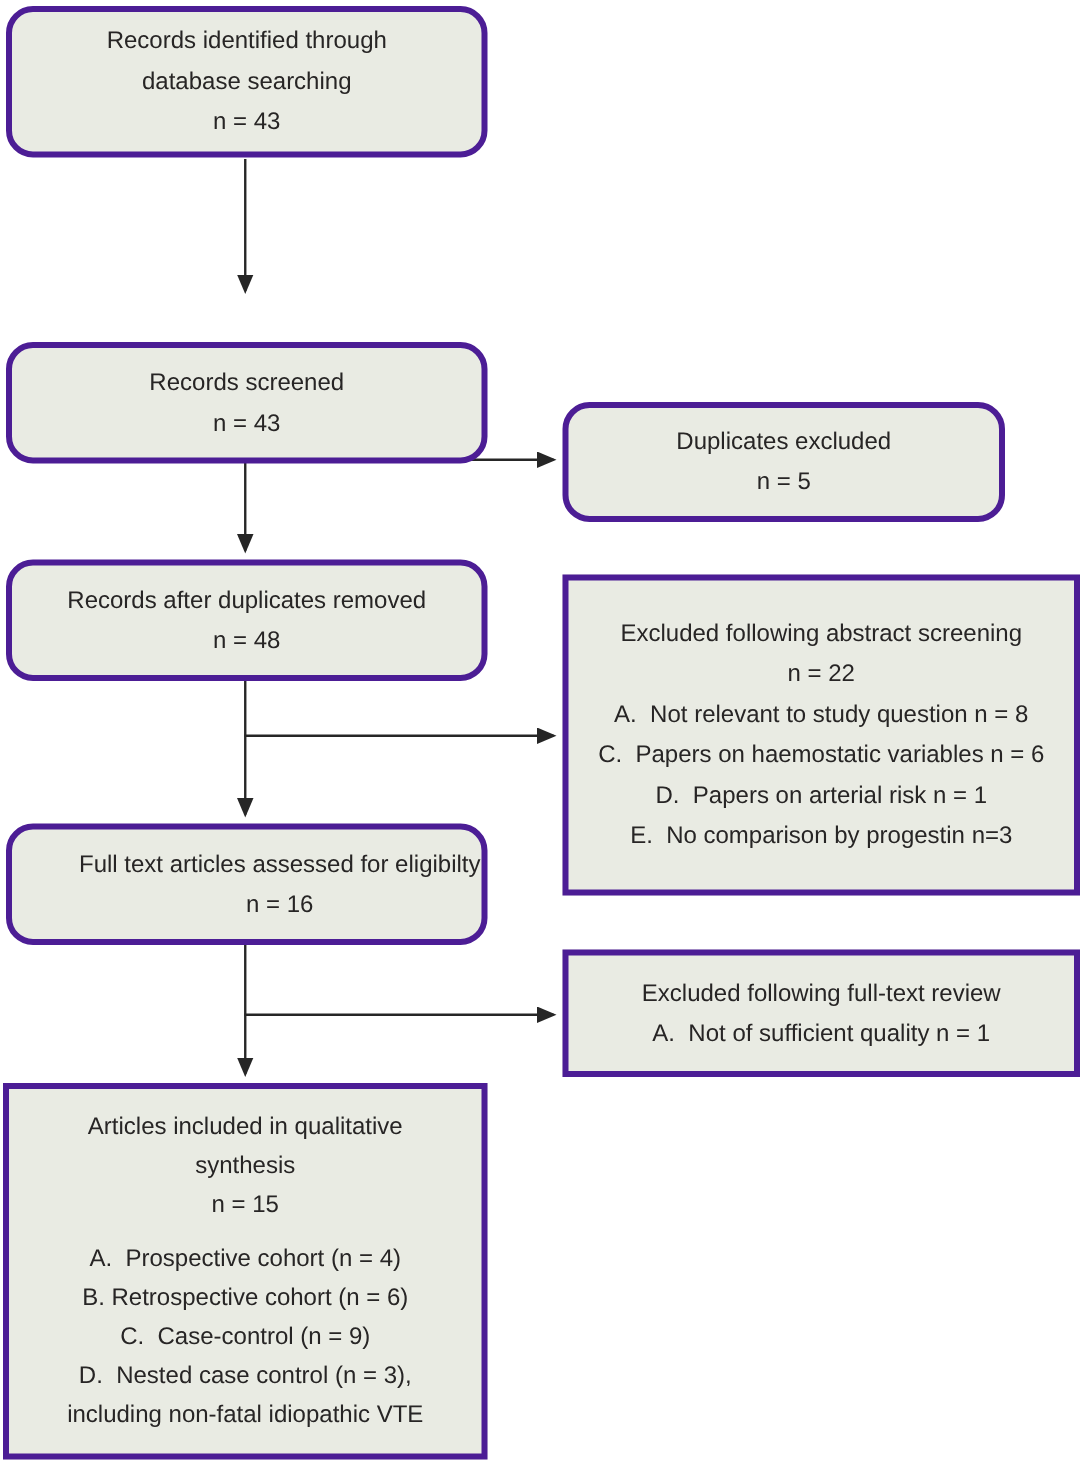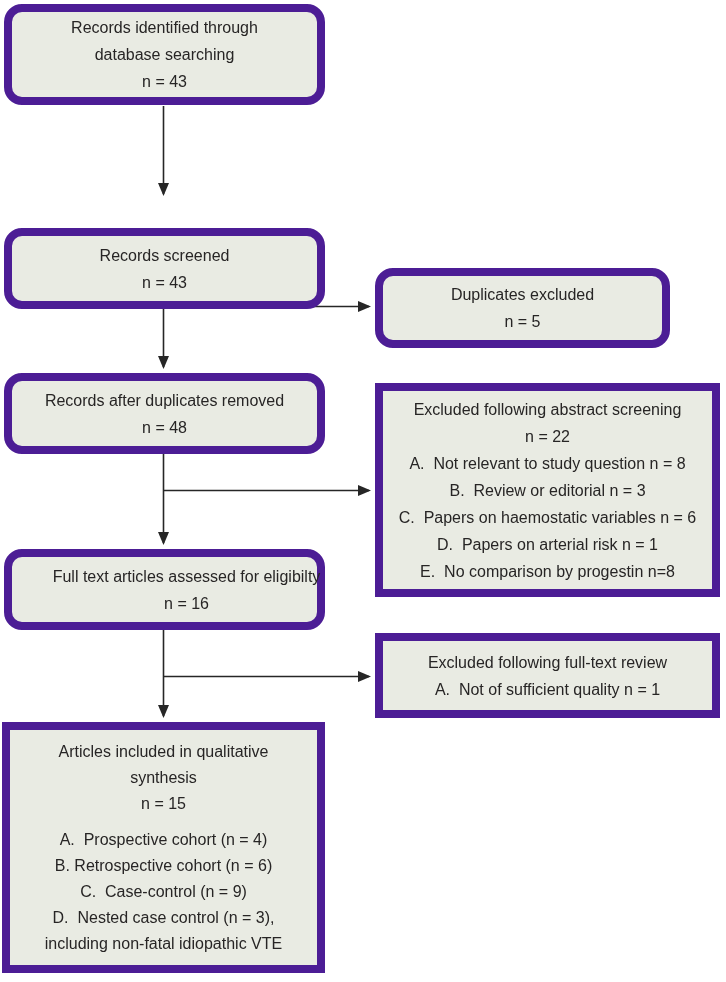--- a/index.html
+++ b/index.html
@@ -9,21 +9,21 @@
     height: 982px;
     background: #ffffff;
     font-family: "Liberation Sans", sans-serif;
     color: #272525;
     overflow: hidden;
   }
   .box {
     position: absolute;
     box-sizing: border-box;
     background: #e9ebe3;
-    border: 8px solid #4c1d95;
+    border: 4px solid #4c1d95;
     display: flex;
     flex-direction: column;
     justify-content: center;
     align-items: center;
     text-align: center;
     font-size: 16px;
     line-height: 27px;
   }
   .rounded { border-radius: 18px; }
   .line { white-space: pre; }
@@ -73,24 +73,23 @@
 
   <div class="box rounded" style="left:4px; top:373px; width:321px; height:81px;">
     <div class="line">Records after duplicates removed</div>
     <div class="line">n = 48</div>
   </div>
 
   <div class="box" style="left:375px; top:383px; width:345px; height:214px;">
     <div class="line">Excluded following abstract screening</div>
     <div class="line">n = 22</div>
     <div class="line">A.  Not relevant to study question n = 8</div>
-    <div class="line">B.  Review or editorial n = 3</div>
     <div class="line">C.  Papers on haemostatic variables n = 6</div>
     <div class="line">D.  Papers on arterial risk n = 1</div>
-    <div class="line">E.  No comparison by progestin n=8</div>
+    <div class="line">E.  No comparison by progestin n=3</div>
   </div>
 
   <div class="box rounded" style="left:4px; top:549px; width:321px; height:81px;padding-left:44px;">
     <div class="line">Full text articles assessed for eligibilty</div>
     <div class="line">n = 16</div>
   </div>
 
   <div class="box" style="left:375px; top:633px; width:345px; height:85px;">
     <div class="line">Excluded following full-text review</div>
     <div class="line">A.  Not of sufficient quality n = 1</div>

